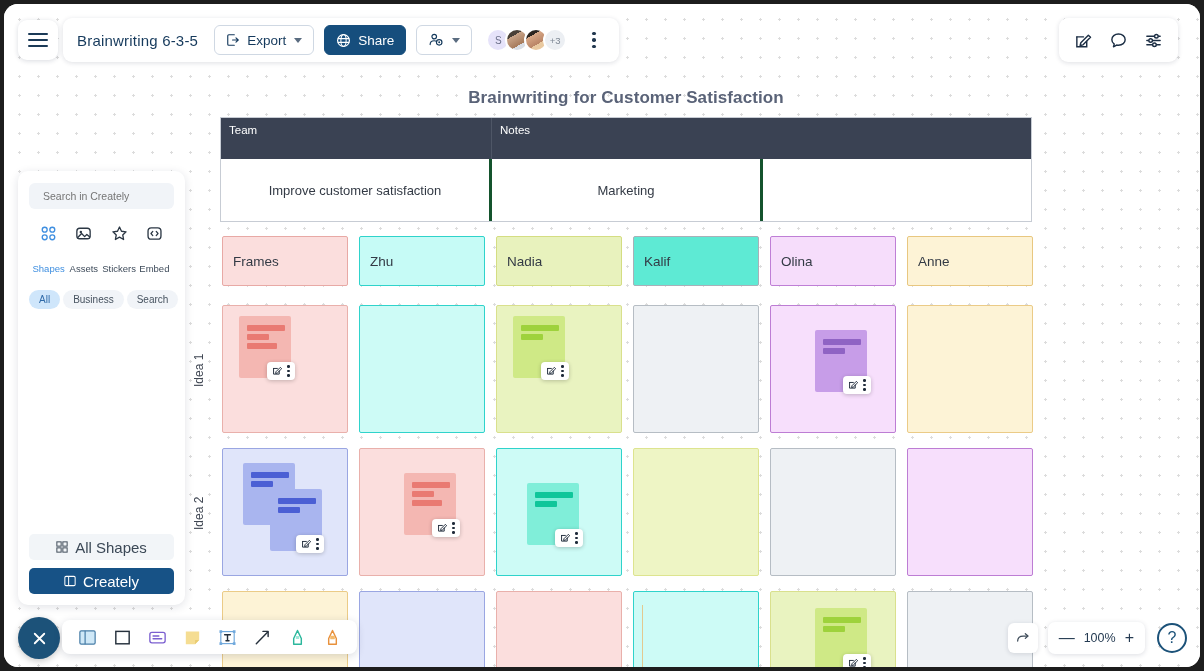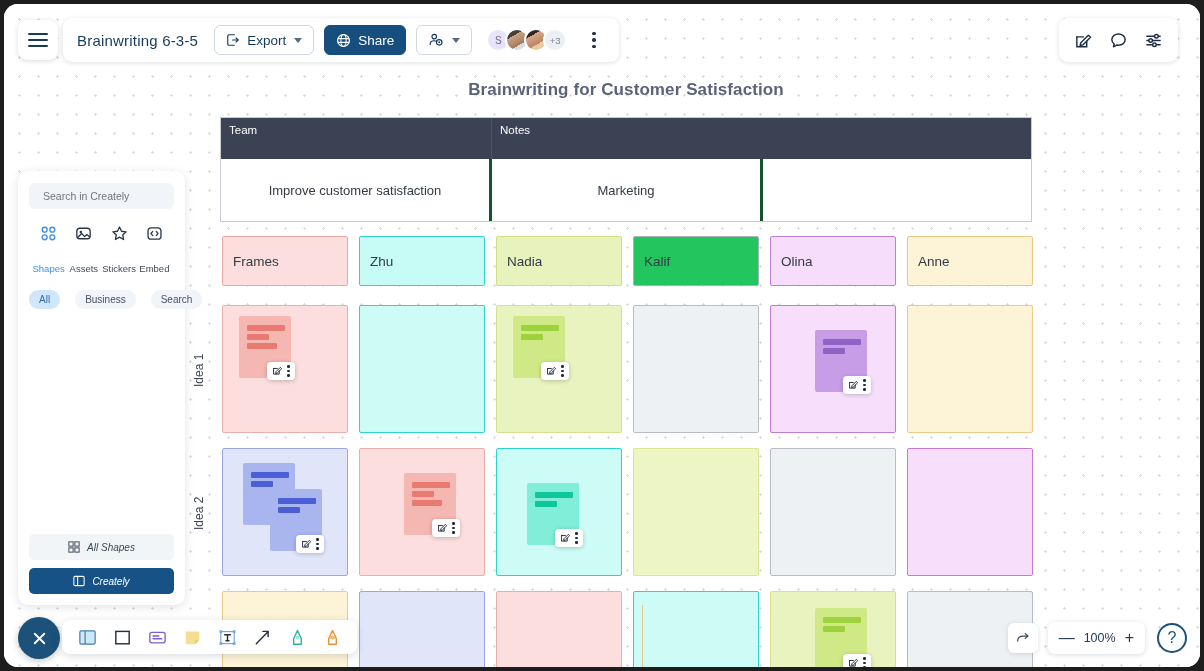--- a/index.html
+++ b/index.html
@@ -119,39 +119,39 @@
   }
   #panel-tabs {
     display: flex; justify-content: space-between;
     margin-top: 14px; padding: 0 2px;
   }
   .ptab { text-align: center; cursor: pointer; width: 36px; }
   .ptab .ico { height: 20px; display: flex; align-items: center; justify-content: center; }
   .ptab .lbl { font-size: 9.5px; color: #3e4b5a; margin-top: 20px; display:block; }
   .ptab.active .lbl { color: #3f8fe0; }
 
-  #chips { display: flex; gap: 15px; margin-top: 16px; }
+  #chips { display: flex; gap: 3px; margin-top: 16px; }
   .chip {
     font-size: 10px; padding: 4px 10px; border-radius: 11px;
     background: #f1f4f8; color: #46525f; cursor: pointer;
   }
   .chip.active { background: #cfe6fb; color: #2f6aa8; }
 
   #panel-footer { position: absolute; left: 11px; right: 11px; bottom: 11px; }
   .pf-btn {
     height: 26px; border-radius: 5px; display: flex;
     align-items: center; justify-content: center; gap: 7px;
-    font-size: 10px; cursor: pointer; font-style: italic;
+    font-size: 15px; cursor: pointer;
   }
   .pf-btn.light { background: #f2f5f8; color: #3b4856; }
   .pf-btn.dark  { background: #175286; color: #fff; margin-top: 8px; }
 
   
   #board-title {
-    position: absolute; left: 216px; top: 76px; width: 812px;
+    position: absolute; left: 216px; top: 84px; width: 812px;
     text-align: center; font-size: 17px; font-weight: bold;
     color: #5a6378; letter-spacing: .1px;
   }
 
   
   #info-table {
     position: absolute; left: 216px; top: 113px;
     width: 812px; height: 105px;
     border: 1px solid #c7ccd4;
     background: #fff;
@@ -271,21 +271,21 @@
   <div id="board">
       <div class="name-card" style="left: 30px; top: 0px; background: rgb(251, 222, 221); border: 1px solid rgb(232, 169, 165);">
         <span>Frames</span>
       </div>
       <div class="name-card" style="left: 167px; top: 0px; background: rgb(198, 251, 246); border: 1px solid rgb(47, 211, 203);">
         <span>Zhu</span>
       </div>
       <div class="name-card" style="left: 304px; top: 0px; background: rgb(232, 242, 189); border: 1px solid rgb(212, 221, 130);">
         <span>Nadia</span>
       </div>
-      <div class="name-card" style="left: 441px; top: 0px; background: #22c55e; border: 1px solid rgb(169, 176, 184);">
+      <div class="name-card" style="left: 441px; top: 0px; background: #5eead4; border: 1px solid rgb(169, 176, 184);">
         <span>Kalif</span>
       </div>
       <div class="name-card" style="left: 578px; top: 0px; background: rgb(246, 221, 251); border: 1px solid rgb(191, 127, 214);">
         <span>Olina</span>
       </div>
       <div class="name-card" style="left: 715px; top: 0px; background: rgb(253, 243, 214); border: 1px solid rgb(232, 199, 128);">
         <span>Anne</span>
       </div>
       <div class="row-label" style="top: 89px; height: 90px;">Idea 1</div>
       <div class="row-label" style="top: 232px; height: 90px;">Idea 2</div>

